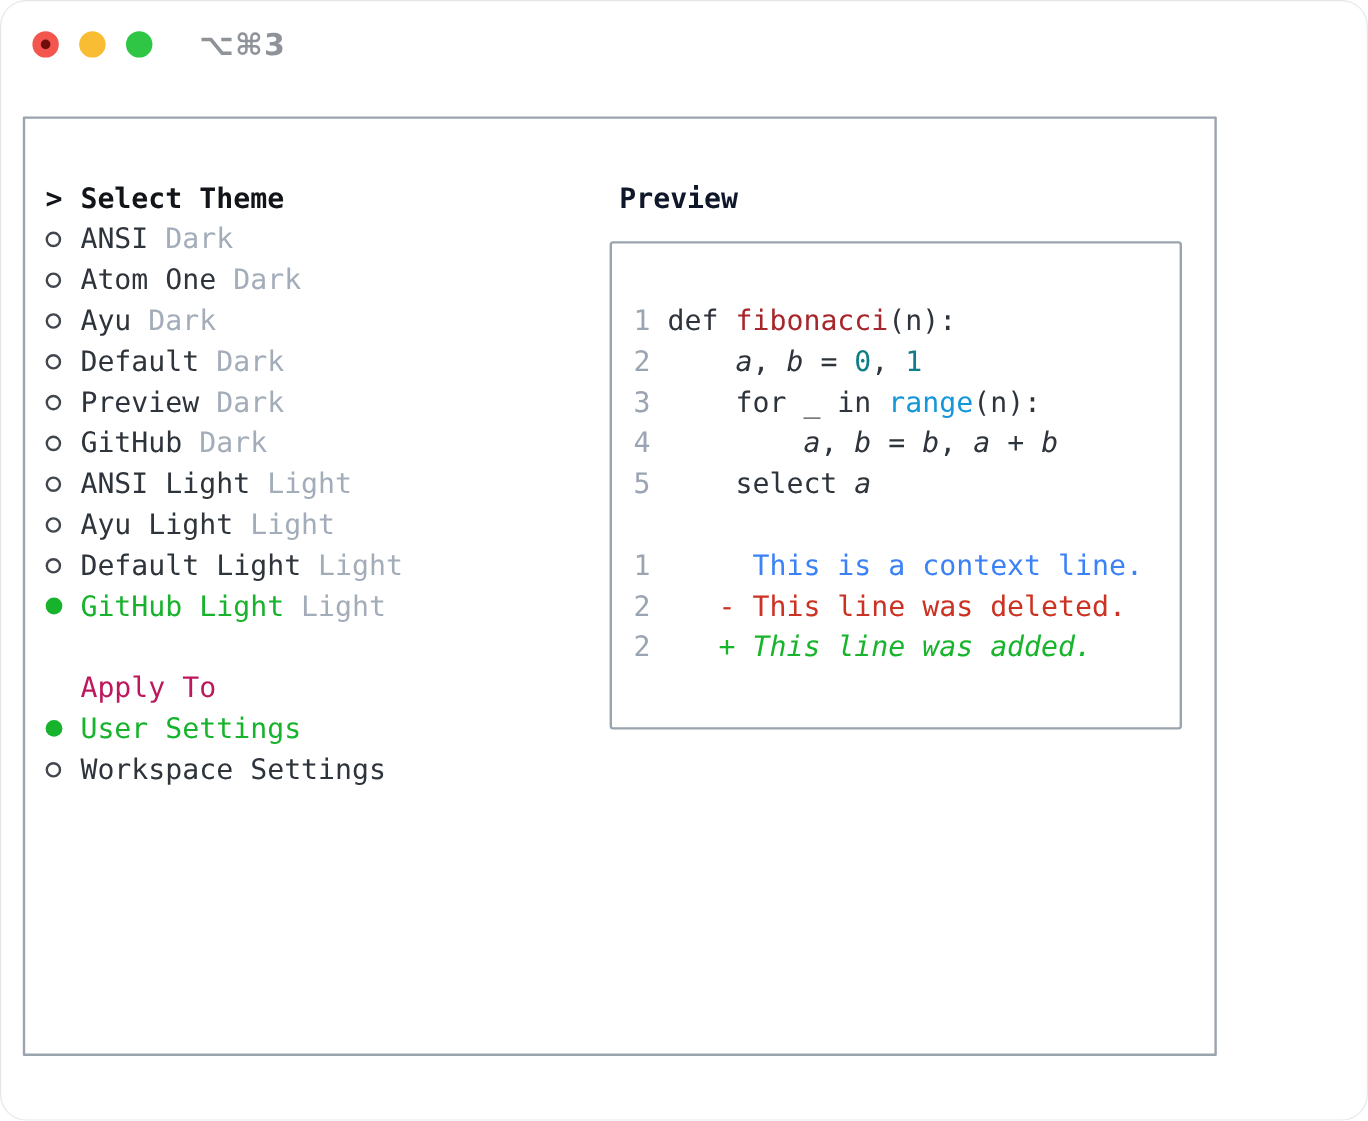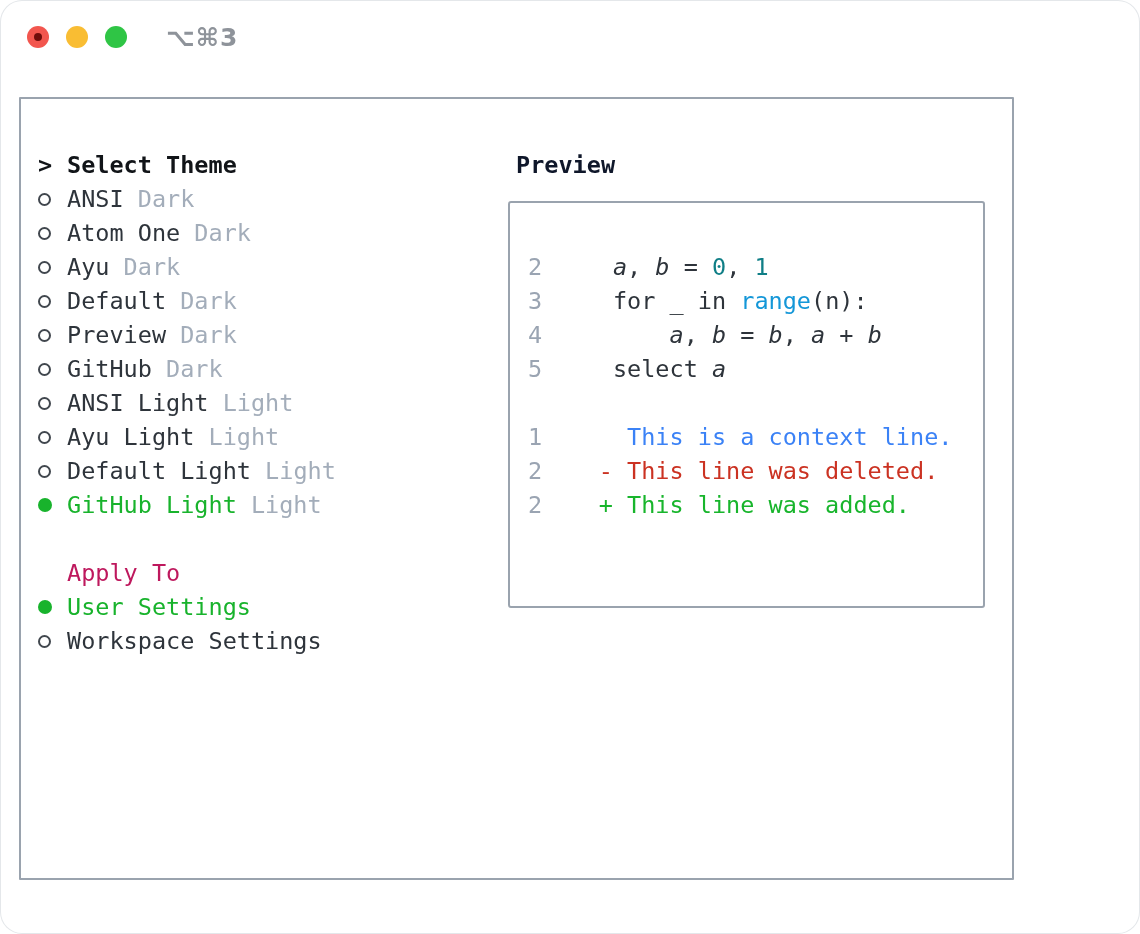--- a/index.html
+++ b/index.html
@@ -43,21 +43,21 @@
     padding:47px 0 0 18px;overflow:hidden;}
   .line{white-space:pre;font-size:23.5px;line-height:34px;height:34px;color:#2e343b;}
   .tok-ln{color:#9aa4b2;}
   .tok-code{color:#2e343b;}
   .tok-fn{color:#a6262b;}
   .tok-num{color:#0f7e86;}
   .tok-bi{color:#1497d8;}
   .tok-var{color:#2e343b;font-style:italic;}
   .tok-ctx{color:#3b82f6;}
   .tok-del{color:#cb3222;}
-  .tok-add{color:#18b52c;}
+  .tok-add{color:#18b52c;font-style:italic;}
 </style>
 </head>
 <body>
 
 <div class="window">
 
   <div class="titlebar">
     <div class="lights">
       <button class="light red"></button>
       <button class="light yellow"></button>
@@ -92,20 +92,21 @@
           <div class="row selected"><span class="marker"><span class="dot"></span></span><span class="t-name">User Settings</span></div>
           <div class="row"><span class="marker"><span class="dot"></span></span><span class="t-name">Workspace Settings</span></div>
         </div>
 
     </div>
   </div>
 
   <div class="preview-label">Preview</div>
 
   <div class="preview-box" id="preview-box">
+      <div class="line"><span class="tok-ln">1</span><span class="tok-code"> def </span><span class="tok-fn">fibonacci</span><span class="tok-code">(n):</span></div>
       <div class="line"><span class="tok-ln">2</span><span class="tok-code">     </span><span class="tok-var">a</span><span class="tok-code">, </span><span class="tok-var">b</span><span class="tok-code"> = </span><span class="tok-num">0</span><span class="tok-code">, </span><span class="tok-num">1</span></div>
       <div class="line"><span class="tok-ln">3</span><span class="tok-code">     for _ in </span><span class="tok-bi">range</span><span class="tok-code">(n):</span></div>
       <div class="line"><span class="tok-ln">4</span><span class="tok-code">         </span><span class="tok-var">a</span><span class="tok-code">, </span><span class="tok-var">b</span><span class="tok-code"> = </span><span class="tok-var">b</span><span class="tok-code">, </span><span class="tok-var">a</span><span class="tok-code"> + </span><span class="tok-var">b</span></div>
       <div class="line"><span class="tok-ln">5</span><span class="tok-code">     select </span><span class="tok-var">a</span></div>
       <div class="line"></div>
       <div class="line"><span class="tok-ln">1</span><span class="tok-ctx">      This is a context line.</span></div>
       <div class="line"><span class="tok-ln">2</span><span class="tok-del">    - This line was deleted.</span></div>
       <div class="line"><span class="tok-ln">2</span><span class="tok-add">    + This line was added.</span></div>
     </div>
 

